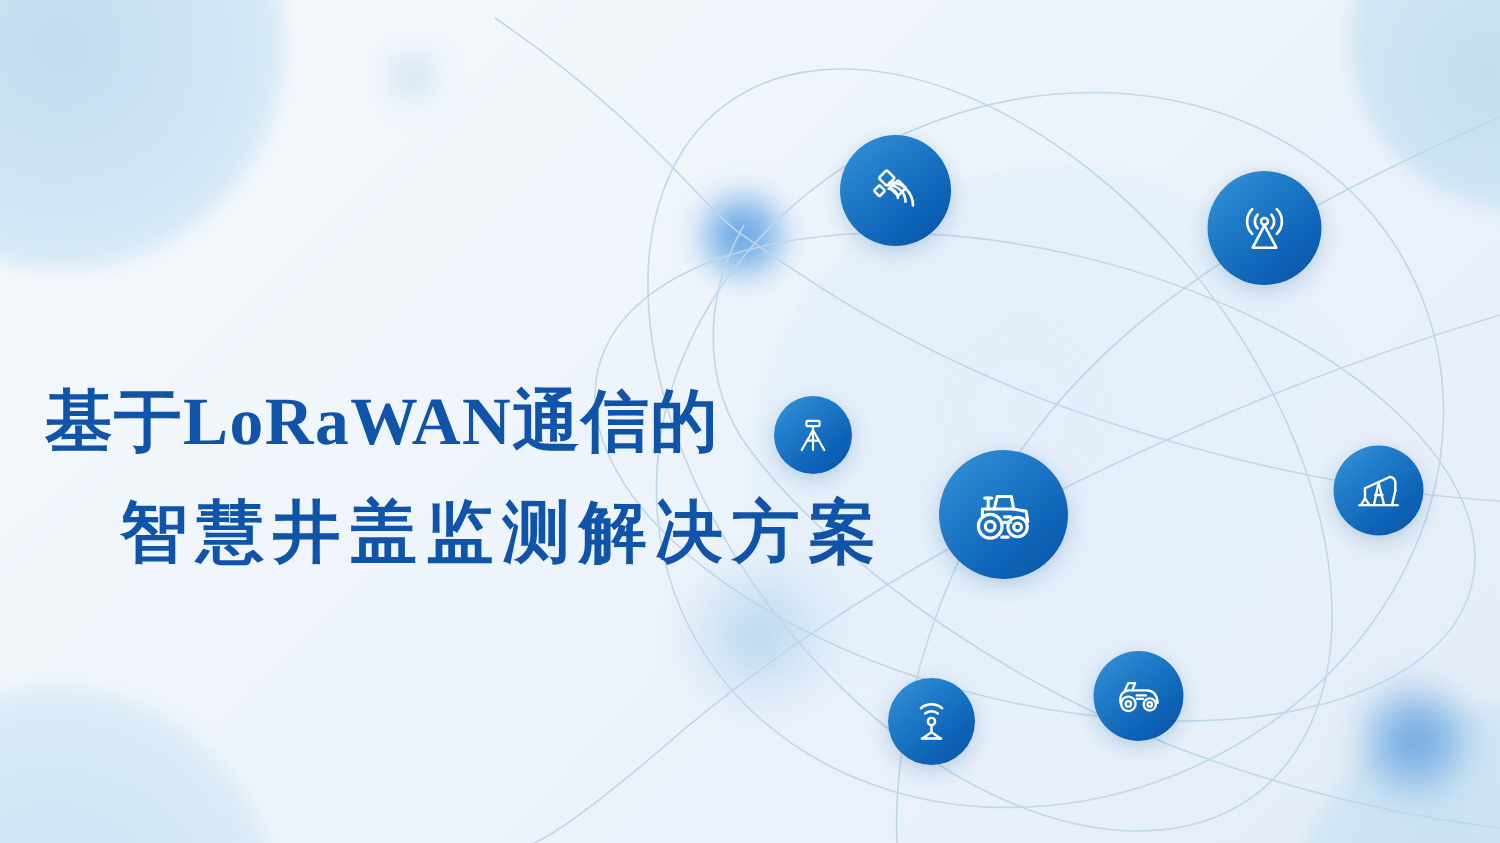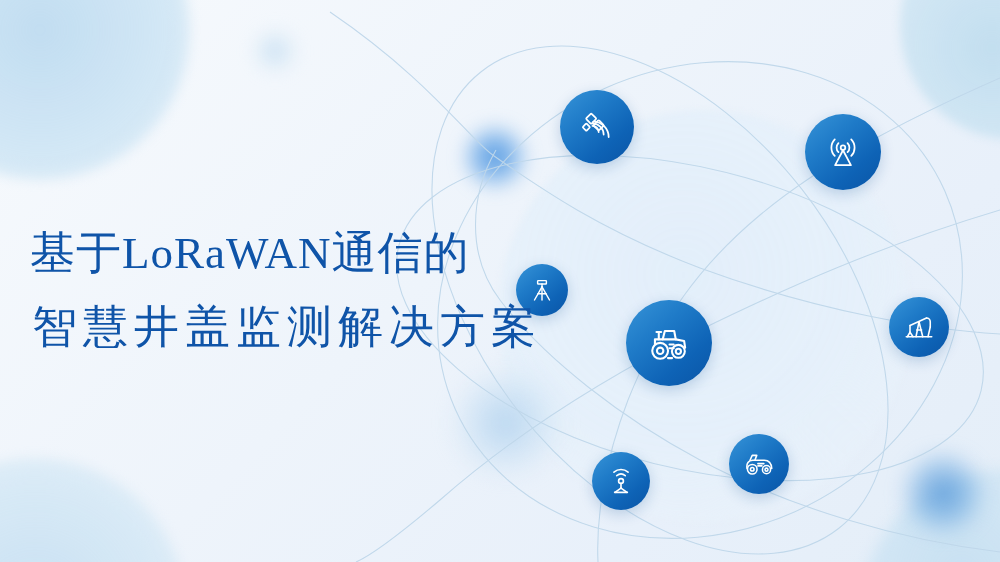--- a/index.html
+++ b/index.html
@@ -100,34 +100,36 @@
     display: flex;
     align-items: center;
     justify-content: center;
   }
   .node svg { display: block; }
 
   
   #title-block {
     position: absolute;
     left: 30px;
-    top: 216px;
+    top: 244px;
     width: 560px;
+    font-weight: bold;
   }
   .title-line {
     font-family: "Liberation Serif", "DejaVu Serif", serif;
     font-size: 45px;
     line-height: 74px;
     letter-spacing: 1px;
     color: #0f54a8;
     white-space: nowrap;
   }
   .title-line.line2 {
     letter-spacing: 6px;
     padding-left: 2px;
+    text-align: right;
   }
 </style>
 </head>
 <body>
 
 <div id="slide">
 
   <div class="blob blob-tl"></div>
   <div class="blob blob-bl"></div>
   <div class="blob blob-tr"></div>

